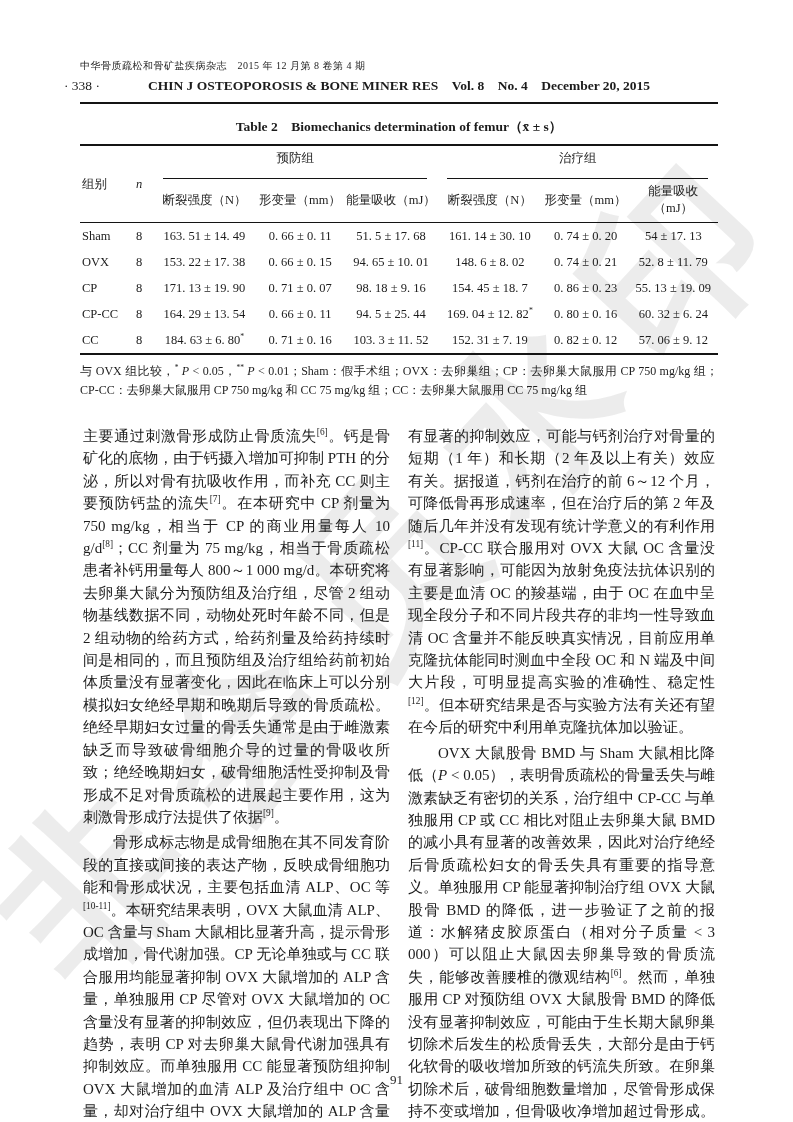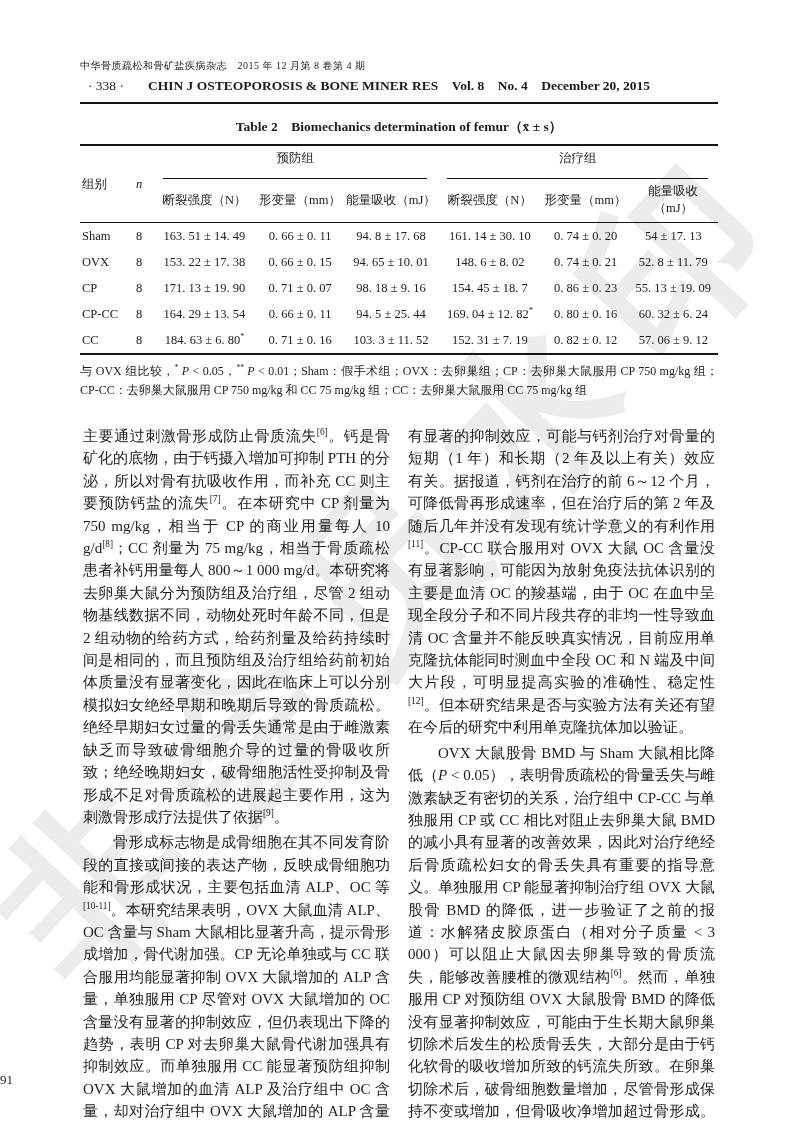--- a/index.html
+++ b/index.html
@@ -19,21 +19,21 @@
     position:absolute;top:50%;left:50%;
     transform:translate(-50%,-50%) rotate(-47deg);
     font-size:175px;letter-spacing:38px;white-space:nowrap;
     color:#cfcfcf;opacity:.38;font-weight:bold;
     pointer-events:none;z-index:0;
   }
   .content{position:relative;z-index:1;}
   
   .head-zh{font-size:10px;line-height:20px;letter-spacing:.5px;}
   .head-line2{position:relative;text-align:center;font-size:13.5px;line-height:20px;font-weight:bold;}
-  .head-pageno{position:absolute;left:-16px;top:0;font-weight:normal;font-size:13.5px;margin-left:24px;}
+  .head-pageno{position:absolute;left:-16px;top:0;font-weight:normal;font-size:13.5px;}
   .head-rule{border:none;border-top:2.5px solid #141414;margin:6px 0 0 0;}
   
   .cap-zh{margin-top:18px;text-align:center;font-size:14px;font-weight:bold;letter-spacing:.5px;}
   .cap-en{margin-top:14px;text-align:center;font-size:13.5px;font-weight:bold;}
   
   table.biotable{
     width:100%;margin-top:8px;border-collapse:collapse;
     font-size:12.5px;table-layout:fixed;
   }
   table.biotable{border-top:2px solid #141414;border-bottom:2px solid #141414;}
@@ -47,21 +47,21 @@
   .biotable .col-n{font-style:italic;}
   sup{font-size:.62em;line-height:0;}
   
   .footnote{margin-top:7px;font-size:12px;line-height:19px;text-align:justify;}
   
   .columns{display:flex;gap:12px;margin-top:22px;}
   .col{width:313px;font-size:15px;line-height:22.4px;text-align:justify;}
   .col p{margin:3px;}
   .col p.indent{text-indent:2em;}
   
-  .page-footer{position:absolute;left:0;right:0;bottom:34px;text-align:left;font-size:13px;z-index:1;}
+  .page-footer{position:absolute;left:0;right:0;bottom:34px;text-align:center;font-size:13px;z-index:1;}
 </style>
 </head>
 <body>
 
 <div class="page">
 
   <div class="watermark">非会员水印</div>
 
   <div class="content">
 
@@ -104,21 +104,21 @@
           <th>形变量（mm）</th>
           <th>能量吸收（mJ）</th>
         </tr>
       </thead>
       <tbody>
         <tr>
           <td class="cell-group">Sham</td>
           <td>8</td>
           <td>163. 51 ± 14. 49</td>
           <td>0. 66 ± 0. 11</td>
-          <td>94. 8 ± 17. 68</td>
+          <td>51. 5 ± 17. 68</td>
           <td>161. 14 ± 30. 10</td>
           <td>0. 74 ± 0. 20</td>
           <td>54 ± 17. 13</td>
         </tr>
         <tr>
           <td class="cell-group">OVX</td>
           <td>8</td>
           <td>153. 22 ± 17. 38</td>
           <td>0. 66 ± 0. 15</td>
           <td>94. 65 ± 10. 01</td>

